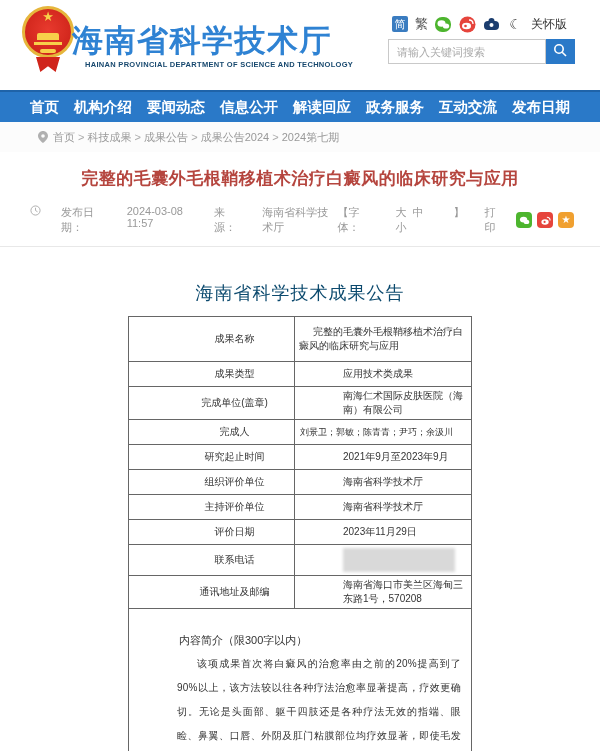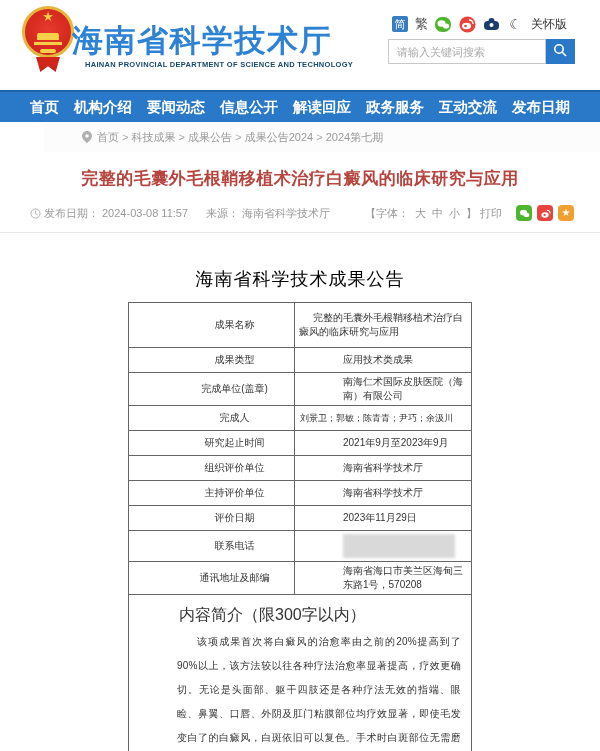--- a/index.html
+++ b/index.html
@@ -38,49 +38,49 @@
     color:#777;box-sizing:border-box;outline:none;font-family:inherit;}
   .search-input::placeholder{color:#aaa;}
   .search-btn{width:29px;height:25px;background:#2a79c8;border:none;display:flex;
     align-items:center;justify-content:center;cursor:pointer;}
   
   .nav{height:32px;box-sizing:border-box;background:#2a79c8;border-top:2px solid #1f63a8;
     display:flex;align-items:center;justify-content:space-between;padding:0 30px;}
   .nav-item{color:#fff;font-size:14.5px;font-weight:bold;cursor:pointer;white-space:nowrap;}
   
   .breadcrumb{height:30px;display:flex;align-items:center;padding-left:38px;gap:5px;
-    font-size:11px;color:#999;background:#fcfcfc;margin-left:44px;}
+    font-size:11px;color:#999;background:#fcfcfc;}
   .crumb{cursor:pointer;}
   .crumb-sep{color:#aaa;}
   
   .article-title{margin-top:15px;text-align:center;color:#b5453e;font-size:17px;font-weight:bold;
     letter-spacing:.5px;}
   .meta{display:flex;align-items:center;margin:15px 26px 0 30px;font-size:11px;color:#999;}
-  .meta .grp{display:flex;align-items:center;gap:3px;}
+  .meta .grp{display:flex;align-items:flex-start;gap:20px;}
   .meta .gap{width:18px;}
   .meta .spacer{flex:1;}
   .font-size-opt{margin:0 3px;cursor:pointer;}
   .print{margin-left:0;cursor:pointer;}
   .share{display:flex;gap:5px;margin-left:14px;}
   .share-badge{width:16px;height:16px;border-radius:4px;display:flex;align-items:center;
     justify-content:center;color:#fff;font-size:10px;line-height:10px;cursor:pointer;}
   .divider{height:1px;background:#e8e8e8;margin-top:11px;}
   
-  .ann-title{text-align:center;font-size:18px;color:#000000;margin-top:34px;letter-spacing:1px;}
+  .ann-title{text-align:center;font-size:18px;color:#0c4a6e;margin-top:34px;letter-spacing:1px;}
   table.ann{width:344px;margin:11px auto 0;border-collapse:collapse;table-layout:fixed;}
   table.ann td{border:1px solid #666;font-size:10px;color:#333;vertical-align:middle;padding-left:48px;}
   td.cell-label{width:115px;text-align:center;padding:2px;}
   td.cell-value{padding:2px 6px 2px 14px;line-height:14px;}
   tr.row-normal td{height:20px;}
   tr.row-tall td{height:40px;}
   td.cell-value.indent{padding-left:4px;text-indent:1.4em;}
   td.cell-value.small{font-size:9px;padding-left:5px;}
   .redacted-box{width:112px;height:24px;background:#d9d9d9;filter:blur(1.5px);margin:1px 0;}
   td.summary-cell{padding:8px 10px 8px 10px;vertical-align:top;}
-  .summary-label{font-size:16px;margin:2px 0 4px 2px;}
+  .summary-label{font-size:11px;margin:16px 0 4px 2px;}
   .summary-text{font-size:10px;line-height:24px;text-indent:2em;margin:0;letter-spacing:.2px;
     text-align:justify;}
 </style>
 </head>
 <body>
 
 <div class="header">
   <div class="emblem">
     <span class="star-big">★</span>
     <span class="gate"></span>

